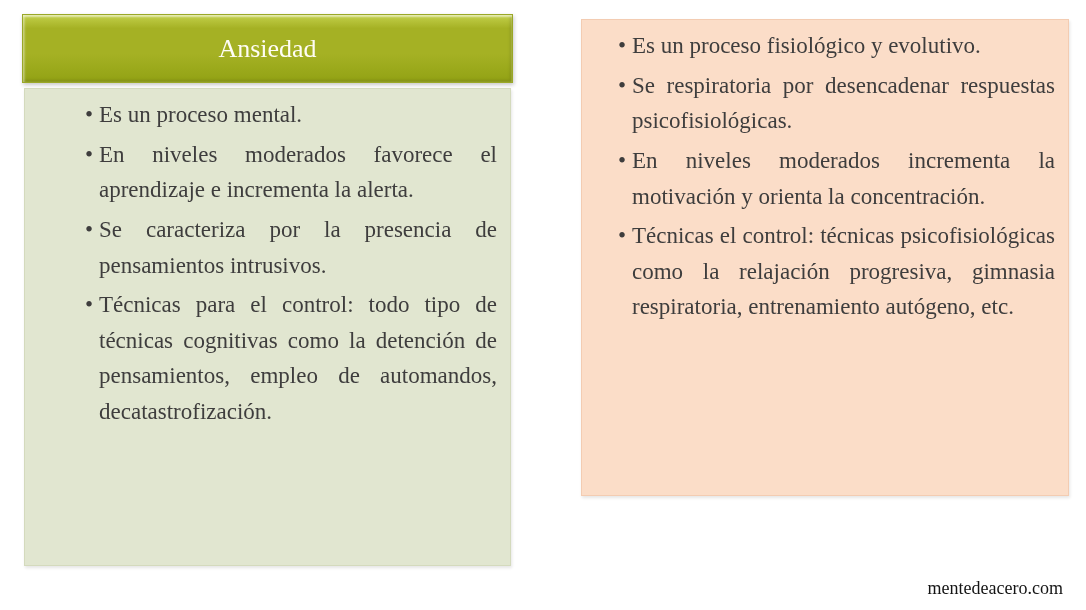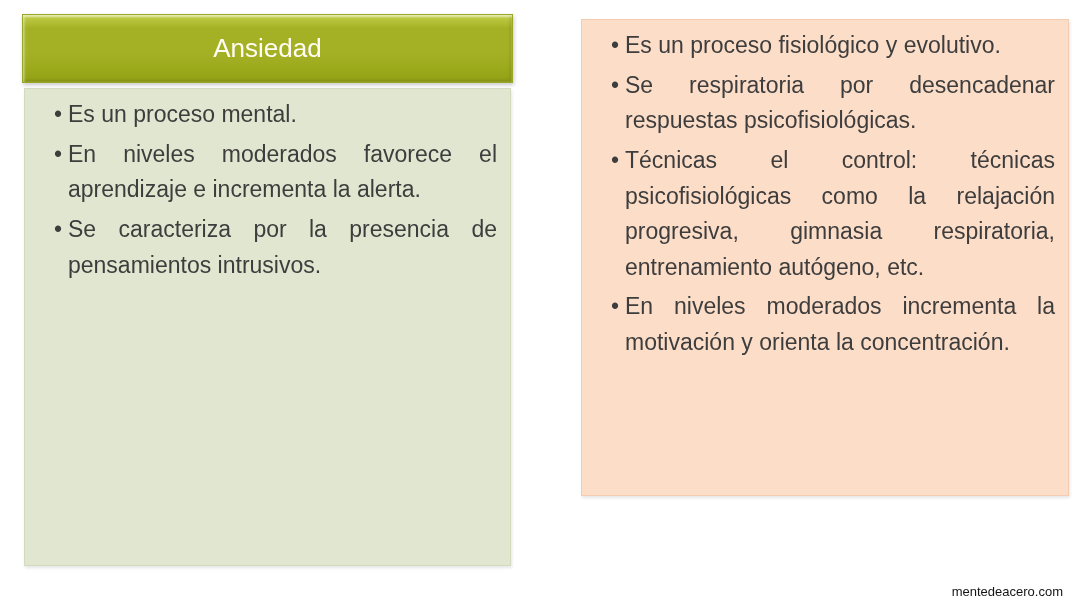--- a/index.html
+++ b/index.html
@@ -1,20 +1,20 @@
 <!DOCTYPE html>
 <html><head>
 <meta charset="utf-8">
 <style>
   html,body{margin:0;padding:0;background:#ffffff;}
   .slide{
     position:relative;
     width:1086px;height:610px;
     background:#ffffff;
-    font-family:Liberation Sans, sans-serif;
+    font-family:Liberation Serif, serif;
     overflow:hidden;
   }
   .panel{position:absolute;top:14px;}
   .panel.left{left:22px;width:491px;}
   .panel.right{left:579px;width:492px;}
 
   .panel-header{
     box-sizing:border-box;
     height:69px;
     color:#fffdf5;
@@ -34,22 +34,22 @@
       1px 2px 4px rgba(0,0,0,0.22);
   }
 
   .panel-body{
     box-sizing:border-box;
     margin:5px 2px 0 2px;
     background:var(--body-bg);
     border:1px solid var(--body-border);
     box-shadow:1px 2px 3px rgba(0,0,0,0.10);
   }
-  .panel.left  .panel-body{height:478px;}
-  .panel.right .panel-body{height:477px;}
+  .panel.left  .panel-body{height:478px;padding-left:31px;}
+  .panel.right .panel-body{height:477px;padding-left:7px;}
 
   .bullet-list{
     margin:0;
     padding:8px 13px 0 30px;
     list-style:none;
     color:#3e3d3d;
     font-size:23px;
     line-height:1.55;
   }
   .bullet-list li{
@@ -62,46 +62,47 @@
     content:"\2022";
     position:absolute;
     left:-1px;
     top:0;
   }
 
   .watermark{
     position:absolute;
     right:23px;
     bottom:11px;
-    font-size:13px;
+    font-size:18px;
     color:#141414;
   }
 </style>
 </head>
 <body>
 
 <div class="slide">
 
   <div class="panel left" style="--hdr-top: #c3d04a; --hdr-mid: #a5b124; --hdr-bot: #92a214; --hdr-border: #9aa827; --body-bg: #e1e6d0; --body-border: #d4dabd;">
     <div class="panel-header">Ansiedad</div>
     <div class="panel-body">
       <ul class="bullet-list">
         <li>Es un proceso mental.</li>
         <li>En niveles moderados favorece el aprendizaje e incrementa la alerta.</li>
         <li>Se caracteriza por la presencia de pensamientos intrusivos.</li>
+        <li>Técnicas para el control: todo tipo de técnicas cognitivas como la detención de pensamientos, empleo de automandos, decatastrofización.</li>
       </ul>
     </div>
   </div>
 
   <div class="panel right" style="--hdr-top: #ffc94e; --hdr-mid: #f39a1e; --hdr-bot: #e5830a; --hdr-border: #e8940f; --body-bg: #fbddc8; --body-border: #f3ccb2;">
     <div class="panel-body">
       <ul class="bullet-list">
         <li>Es un proceso fisiológico y evolutivo.</li>
         <li>Se respiratoria por desencadenar respuestas psicofisiológicas.</li>
+        <li>En niveles moderados incrementa la motivación y orienta la concentración.</li>
         <li>Técnicas el control: técnicas psicofisiológicas como la relajación progresiva, gimnasia respiratoria, entrenamiento autógeno, etc.</li>
-        <li>En niveles moderados incrementa la motivación y orienta la concentración.</li>
       </ul>
     </div>
   </div>
 
   <div class="watermark">mentedeacero.com</div>
 
 </div>
 
 </body></html>

